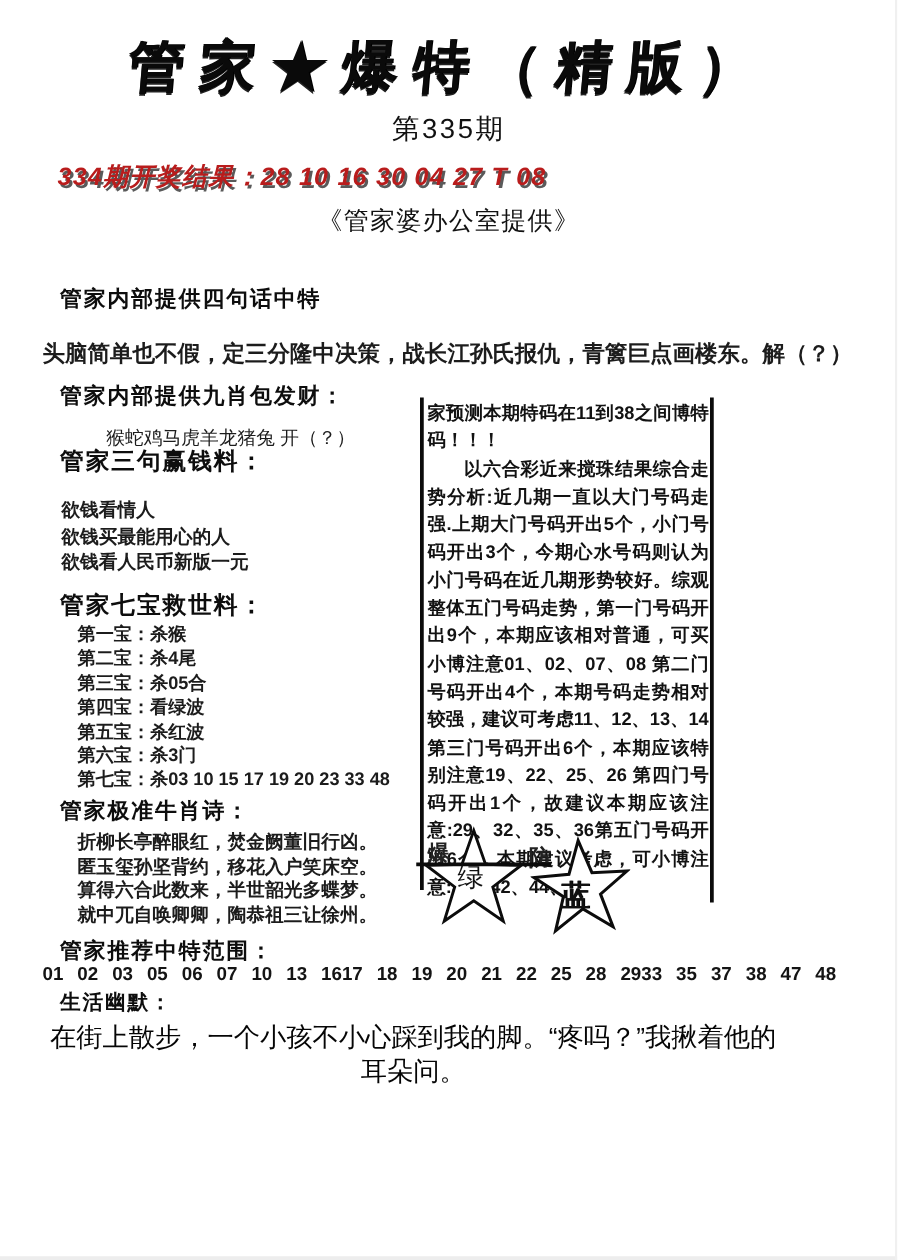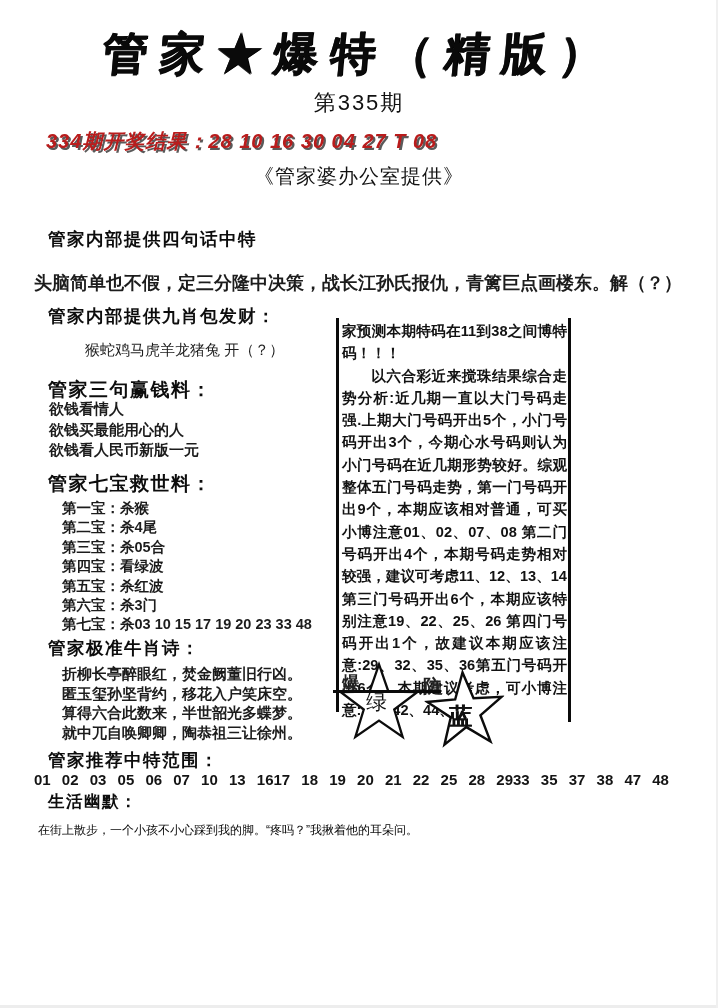--- a/index.html
+++ b/index.html
@@ -27,41 +27,41 @@
   .analysis{
     left:342px;top:320px;width:225px;font-size:14.6px;line-height:22.3px;
     color:#121212;text-align:justify;font-weight:bold;
   }
   .analysis p{margin:0;}
   .analysis .p2{text-indent:2em;}
   .star svg{display:block;}
   .starlabel{font-size:18px;font-weight:bold;color:#222;}
   .startext{color:#111;}
   .numbers{font-size:15px;word-spacing:7px;color:#141414;}
-  .humor{font-size:12px;line-height:27px;color:#050505;width:585px;}
+  .humor{font-size:21px;line-height:27px;color:#050505;width:585px;text-align:center;}
   .edge-bottom{left:0;right:0;bottom:0;height:3px;background:#ededed;}
   .edge-right{top:0;bottom:0;right:0;width:2px;background:#f0f0f0;}
 </style>
 </head>
 <body>
 
 <div class="canvas">
 
   <div class="abs center title">管家★爆特（精版）</div>
   <div class="abs center issue">第335期</div>
   <div class="abs result">334期开奖结果：28 10 16 30 04 27 T 08</div>
   <div class="abs center provider">《管家婆办公室提供》</div>
 
   <div class="abs h" style="left:48px;top:227px;">管家内部提供四句话中特</div>
   <div class="abs t" style="left:34px;top:271px;font-size:18px;font-weight:bold;">头脑简单也不假，定三分隆中决策，战长江孙氏报仇，青篱巨点画楼东。解（？）</div>
 
   <div class="abs h" style="left:48px;top:304px;">管家内部提供九肖包发财：</div>
   <div class="abs t" style="left:55px;top:341px;font-weight:normal;margin-left:30px;">猴蛇鸡马虎羊龙猪兔 开（？）</div>
 
-  <div class="abs h" style="left:48px;top:377px;font-size:19px;">管家三句赢钱料：</div>
+  <div class="abs h" style="left:48px;top:356px;font-size:19px;">管家三句赢钱料：</div>
   <div class="abs t lines" style="left:49px;top:399px;font-weight:bold;">
     <div>欲钱看情人</div>
     <div>欲钱买最能用心的人</div>
     <div>欲钱看人民币新版一元</div>
   </div>
 
   <div class="abs h" style="left:48px;top:471px;font-size:19px;">管家七宝救世料：</div>
   <div class="abs t" style="left:62px;top:499px;line-height:19.4px;font-size:14.5px;font-weight:bold;">
     <div>第一宝：杀猴</div>
     <div>第二宝：杀4尾</div>

